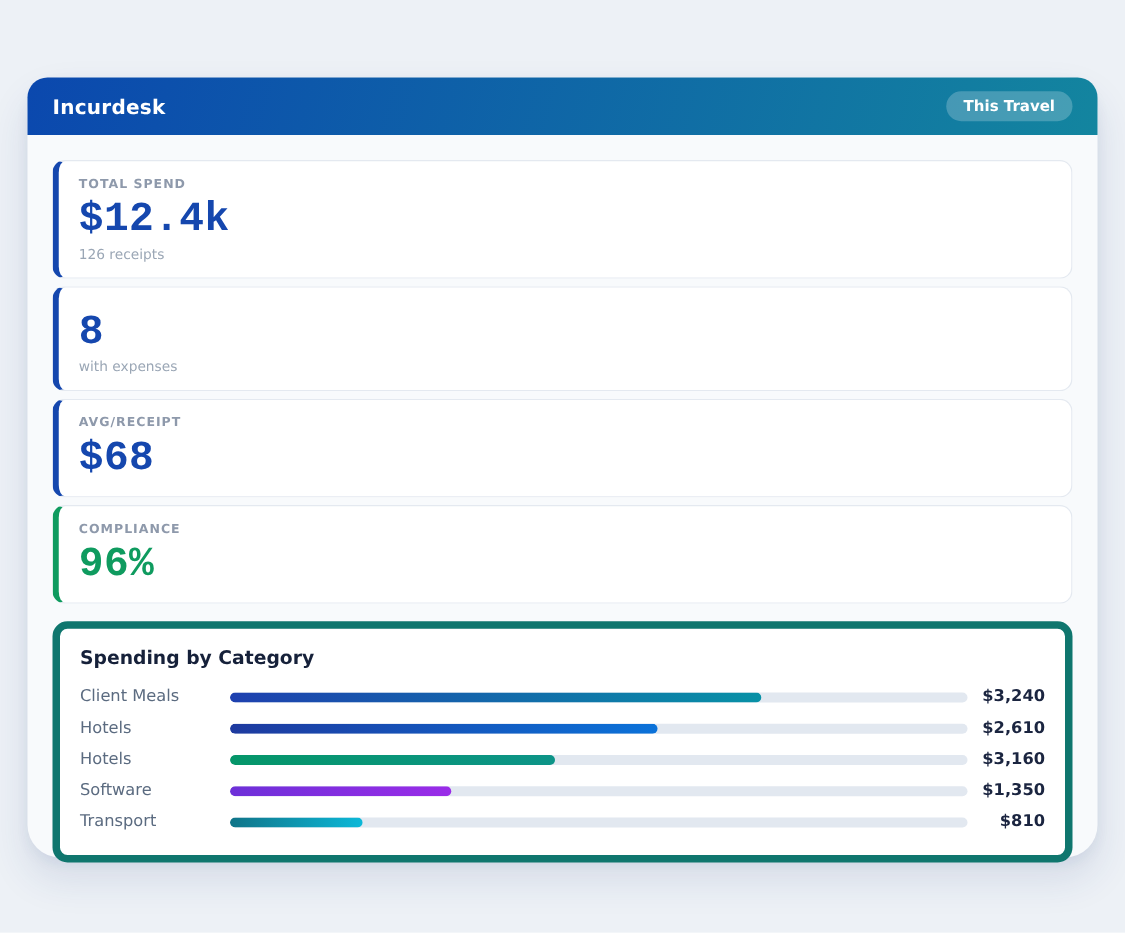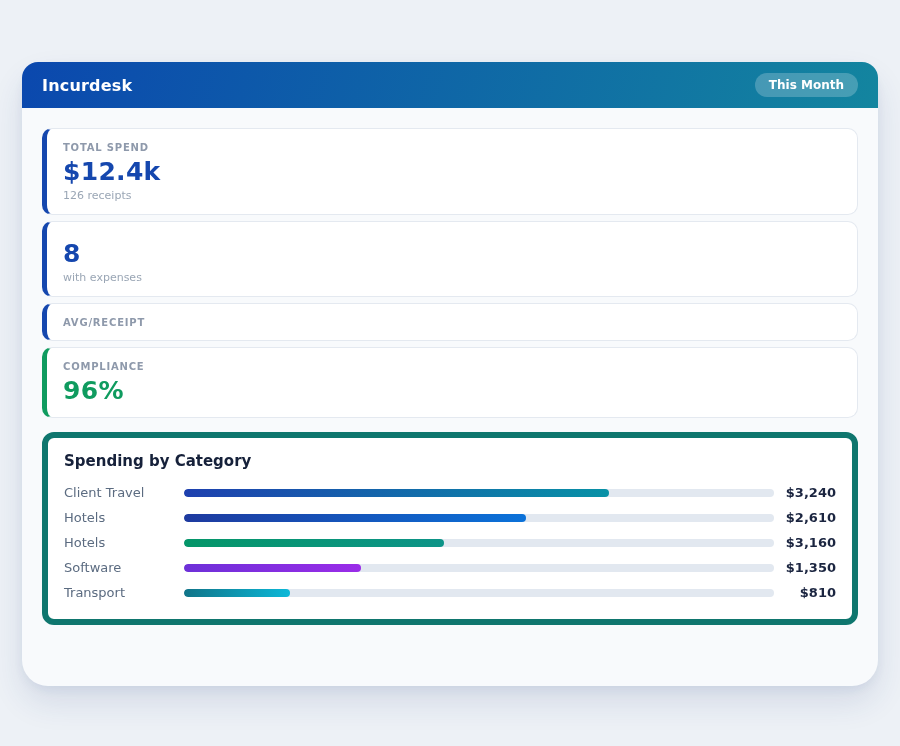--- a/index.html
+++ b/index.html
@@ -52,24 +52,25 @@
     margin-bottom: 6px;
   }
   .stat-label {
     font-size: 10px;
     font-weight: bold;
     color: #8e99ab;
     letter-spacing: 0.8px;
     text-transform: uppercase;
   }
   .stat-value {
-    font-size: 25px;
+    font-size: 33px;
     font-weight: bold;
     margin-top: 4px;
     letter-spacing: 0.3px;
+    font-family: Liberation Mono, monospace;
   }
   .stat-sub {
     font-size: 11px;
     color: #9aa6b5;
     margin-top: 3px;
   }
   .chart-panel {
     background: #ffffff;
     border: 6px solid #0f766e;
     border-radius: 12px;
@@ -113,53 +114,54 @@
     color: #1b2540;
   }
 </style>
 </head>
 <body>
 
 <div class="app-card">
 
   <div class="app-header" id="app-header" style="background: linear-gradient(105deg, rgb(11, 72, 174), rgb(19, 133, 159));">
     <div class="app-title">Incurdesk</div>
-    <div class="period-badge">This Month</div>
+    <div class="period-badge">This Travel</div>
   </div>
 
   <div class="content">
     <div id="stats-container">
   <div class="stat-card" style="border-left-color: rgb(21, 71, 174);">
     <div class="stat-label">TOTAL SPEND</div>
     <div class="stat-value" style="color: rgb(21, 71, 174);">$12.4k</div>
     <div class="stat-sub">126 receipts</div>
   </div>
 
   <div class="stat-card" style="border-left-color: rgb(21, 71, 174);">
     <div class="stat-value" style="color: rgb(21, 71, 174);">8</div>
     <div class="stat-sub">with expenses</div>
   </div>
 
   <div class="stat-card" style="border-left-color: rgb(21, 71, 174);">
     <div class="stat-label">AVG/RECEIPT</div>
+    <div class="stat-value" style="color: rgb(21, 71, 174);">$68</div>
 
   </div>
 
   <div class="stat-card" style="border-left-color: rgb(15, 155, 95);">
     <div class="stat-label">COMPLIANCE</div>
     <div class="stat-value" style="color: rgb(15, 155, 95);">96%</div>
 
   </div>
 </div>
 
     <div class="chart-panel">
       <div class="chart-title">Spending by Category</div>
       <div id="bars-container">
   <div class="bar-row">
-    <div class="bar-label">Client Travel</div>
+    <div class="bar-label">Client Meals</div>
     <div class="bar-track" style="background: rgb(226, 232, 240);">
       <div class="bar-fill" style="width: 72%; background: linear-gradient(90deg, rgb(30, 64, 175), rgb(8, 145, 166));"></div>
     </div>
     <div class="bar-value">$3,240</div>
   </div>
 
   <div class="bar-row">
     <div class="bar-label">Hotels</div>
     <div class="bar-track" style="background: rgb(226, 232, 240);">
       <div class="bar-fill" style="width: 58%; background: linear-gradient(90deg, rgb(30, 58, 159), rgb(11, 114, 217));"></div>

